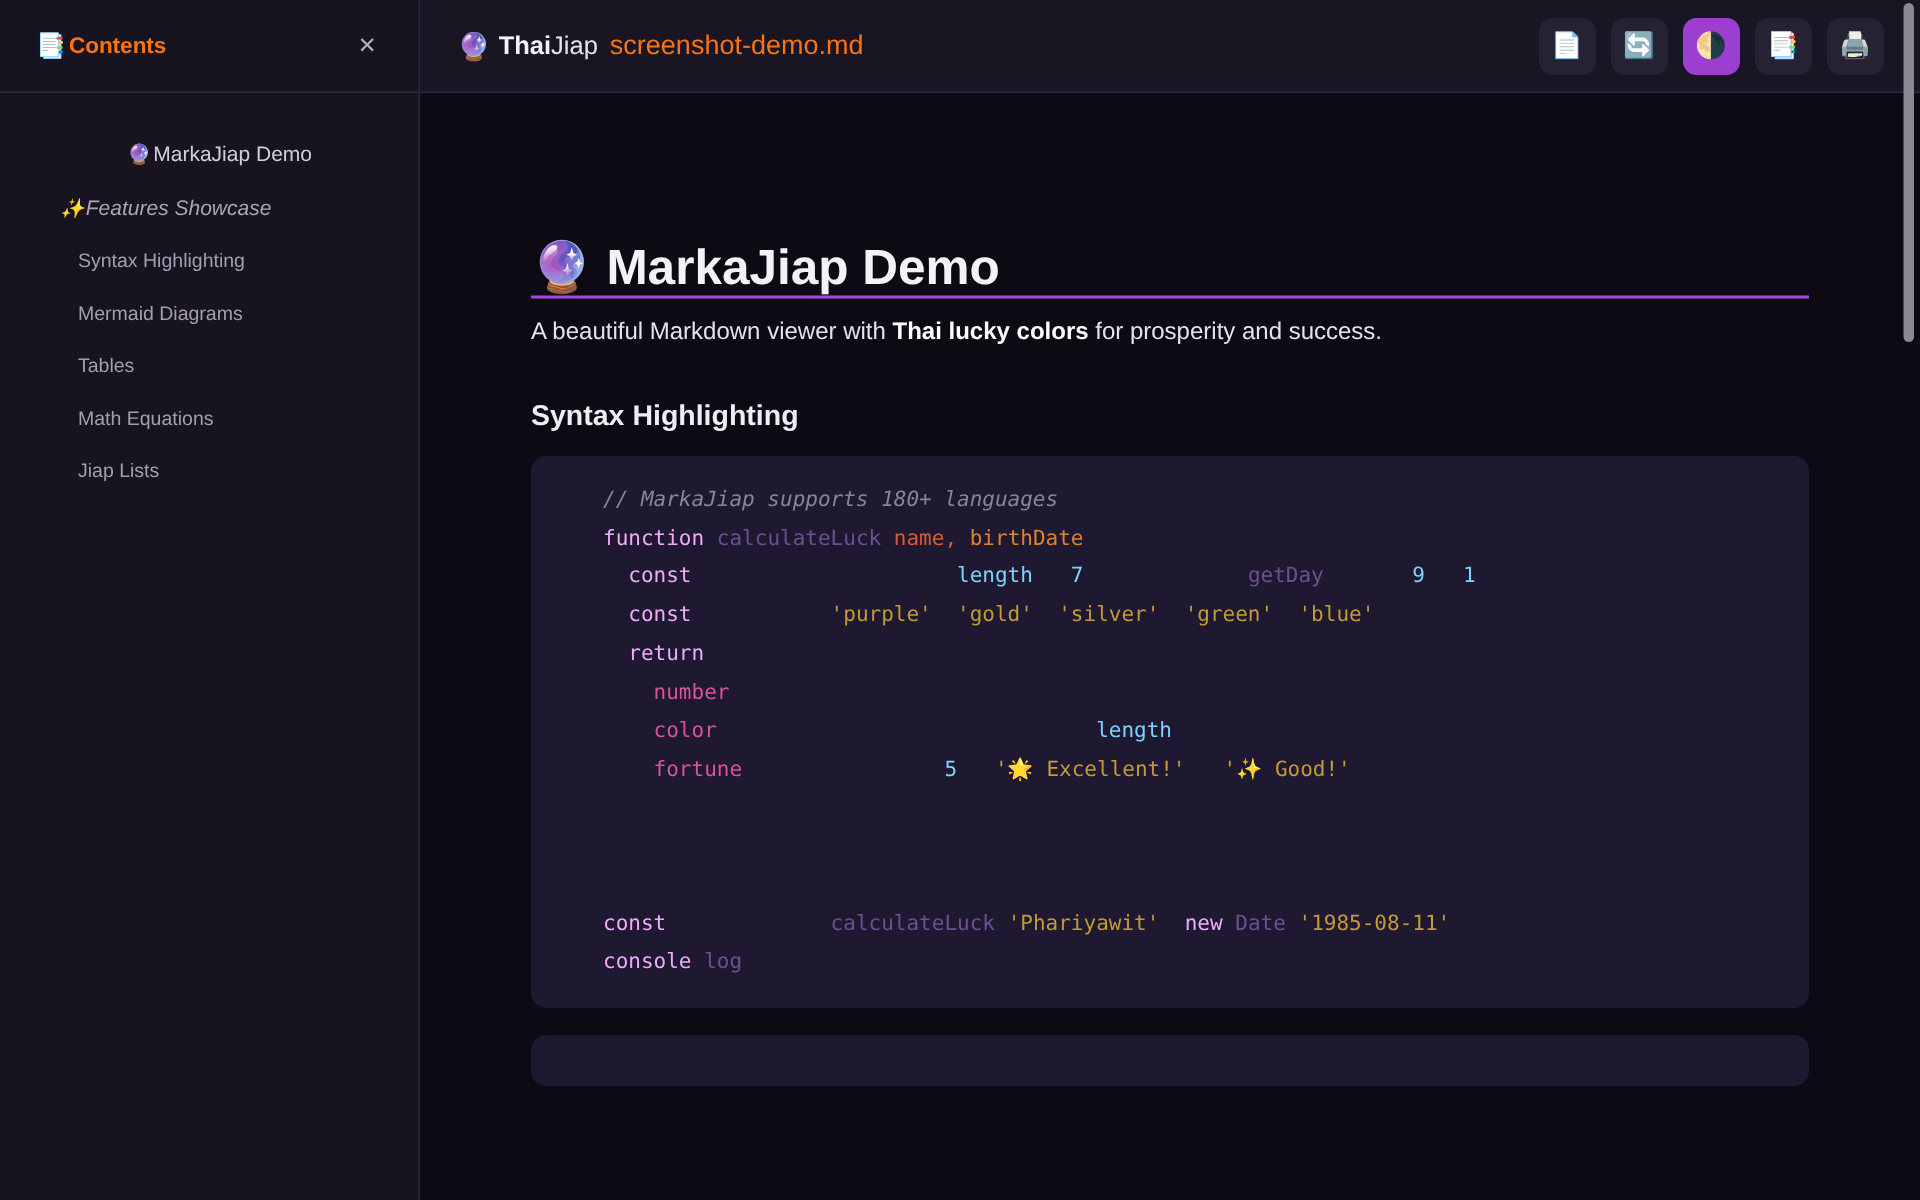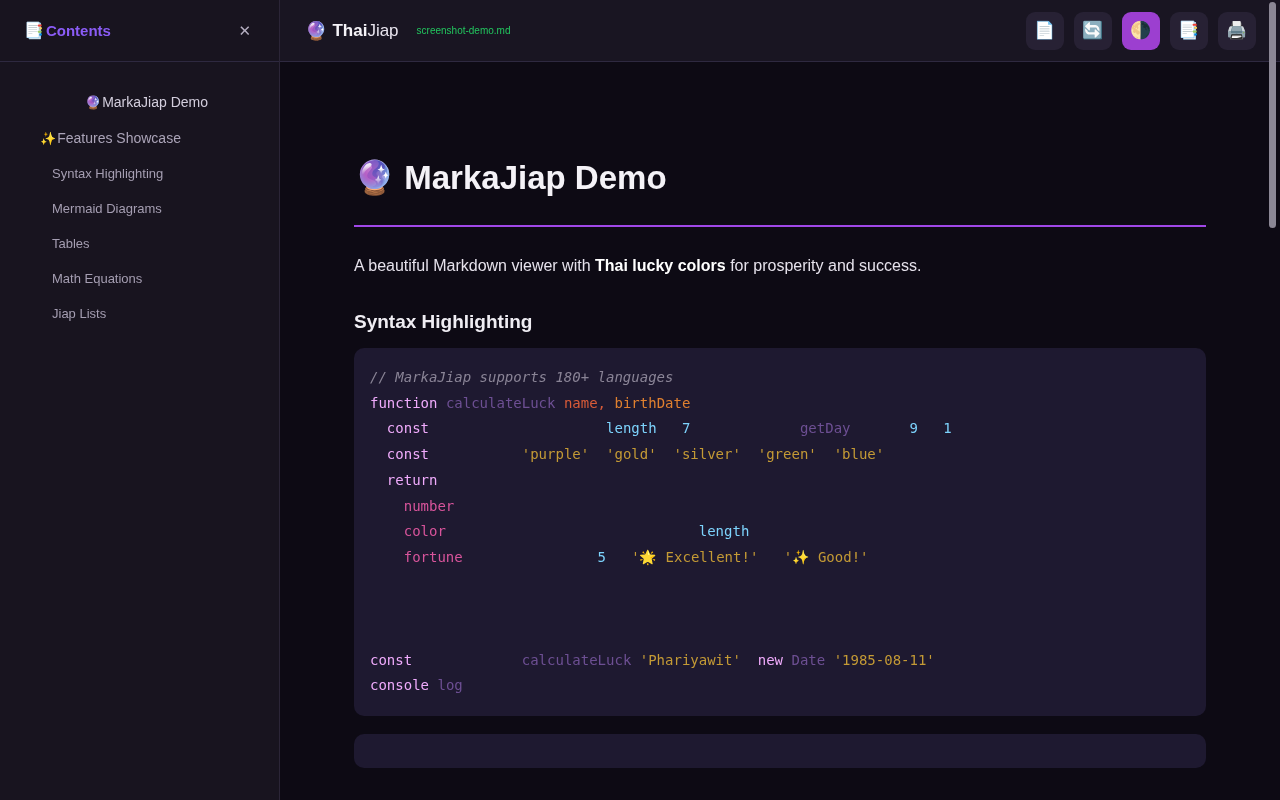--- a/index.html
+++ b/index.html
@@ -6,63 +6,63 @@
   html,body { width:1280px; height:800px; overflow:hidden; background:#0d0a14;
               font-family:"Liberation Sans", sans-serif; }
 
   
   .sidebar { position:absolute; left:0; top:0; width:280px; height:800px;
              background:#18141f; border-right:1px solid #2b2537; z-index:2; }
   .sidebar-header { height:62px; display:flex; align-items:center;
                     padding:0 26px 0 24px; border-bottom:1px solid #2e2940; }
   .sidebar-title-wrap { display:flex; align-items:center; gap:2px; flex:1; }
   .sidebar-title-icon { font-size:16px; }
-  .sidebar-title { color:#8b5cf6; font-weight:700; font-size:15px; }
+  .sidebar-title { color:#f97316; font-weight:700; font-size:15px; }
   .sidebar-close { background:none; border:none; color:#b4aec0; font-size:15px;
                    cursor:pointer; line-height:1; padding:2px; }
   .sidebar-nav { padding-top:22px; }
   .nav-item { color:#aba4b8; font-size:14px; padding:10px 12px 10px 26px;
               cursor:pointer; white-space:nowrap; overflow:hidden; }
   .nav-item .nav-icon { margin-right:1px; font-size:13px; }
   .nav-item.lvl1 { color:#d3cedd;text-align:center; }
-  .nav-item.lvl2 { padding-left:40px; }
+  .nav-item.lvl2 { padding-left:40px;font-style:italic; }
   .nav-item.lvl3 { padding-left:52px; font-size:13px; color:#a59eb2; }
 
   
   .main { position:absolute; left:280px; top:0; width:1000px; height:800px; }
   .header { height:62px; background:#191522; border-bottom:1px solid #2e2940;
             display:flex; align-items:center; padding:0 24px 0 25px; }
   .logo-wrap { display:flex; align-items:center; gap:5px; }
   .logo-icon { font-size:18px; }
   .logo-bold { color:#f5f3f8; font-size:17px; font-weight:700; }
   .logo-light { color:#e8e4ee; font-size:17px; font-weight:400; }
-  .filename { color:#22c55e; font-size:10px; margin-left:18px; }
+  .filename { color:#f97316; font-size:18px; margin-left:8px; }
   .toolbar { margin-left:auto; display:flex; gap:10px; }
   .tool-btn { width:38px; height:38px; border:none; border-radius:9px;
               background:#272134; font-size:17px; cursor:pointer;
               display:flex; align-items:center; justify-content:center; color:#e8e4ee; }
   .tool-btn.active { background:#9c3fd0; }
 
   
   .content { height:738px; overflow:hidden; background:#0d0a14; }
   .article { width:852px; margin-left:74px; }
   .doc-h1 { margin-top:96px; color:#f4f2f7; font-size:33px; font-weight:700;
-            padding-bottom:28px; border-bottom:2px solid #a047e8; }
-  .doc-intro { margin-top:28px; color:#e6e2ec; font-size:16px; line-height:22px; }
+            padding-bottom:0; border-bottom:2px solid #a047e8; }
+  .doc-intro { margin-top:12px; color:#e6e2ec; font-size:16px; line-height:22px; }
   .doc-intro b { color:#ffffff; }
   .doc-h2 { margin-top:42px; color:#f2f0f6; font-size:25px; font-weight:700;
             padding-bottom:11px; border-bottom:1px solid #262130; }
   .doc-h3 { margin-top:34px; color:#efedf3; font-size:19px; font-weight:700; }
 
   
   .code-block { margin-top:15px; background:#1e1930; border-radius:10px;
                 padding:17px 16px; font-family:"DejaVu Sans Mono", monospace;
                 font-size:14px; line-height:25.7px; }
   .code-block.second { margin-top:18px; }
-  .code-line { white-space:pre; }
+  .code-line { white-space:pre;margin-left:32px; }
   .tk-cm  { color:#8a8496; font-style:italic; }
   .tk-kw  { color:#f0abfc; }
   .tk-fn  { color:#6d4f93; }
   .tk-pr  { color:#d95b38; }
   .tk-pr2 { color:#e0802f; }
   .tk-num { color:#7dd3fc; }
   .tk-str { color:#c49a35; }
   .tk-prop{ color:#d8549b; }
 
   

